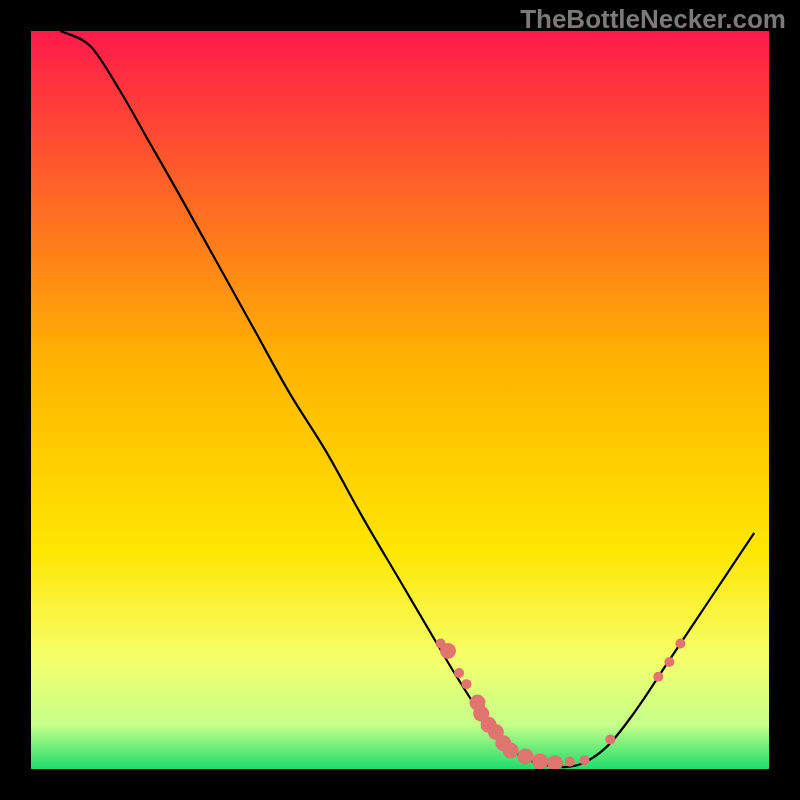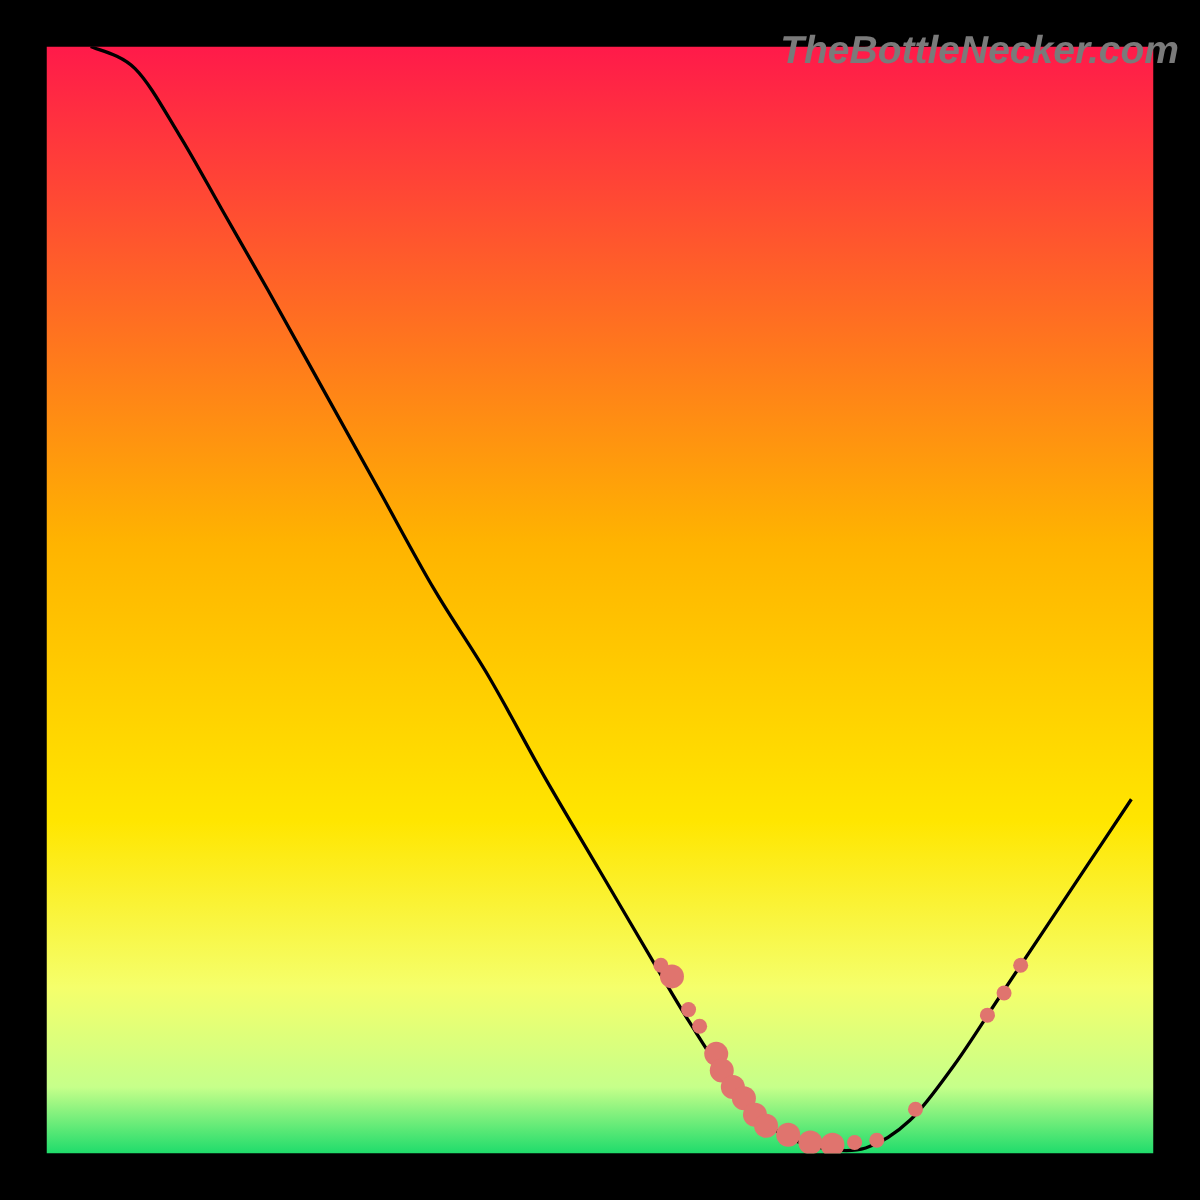--- a/index.html
+++ b/index.html
@@ -5,28 +5,27 @@
   * { margin: 0; padding: 0; box-sizing: border-box; }
   body {
     width: 800px;
     height: 800px;
     background: #000;
     overflow: hidden;
     position: relative;
   }
   .watermark {
     position: absolute;
-    top: 18px;
+    top: 4px;
     right: 14px;
     font-family: Arial, sans-serif;
     font-size: 26px;
     font-weight: bold;
     color: #7a7a7a;
     z-index: 10;
-    font-style: italic;
   }
   .plot-wrap {
     position: absolute;
     left: 31px;
     top: 31px;
     width: 738px;
     height: 738px;
   }
   svg { display: block; }
 </style>

